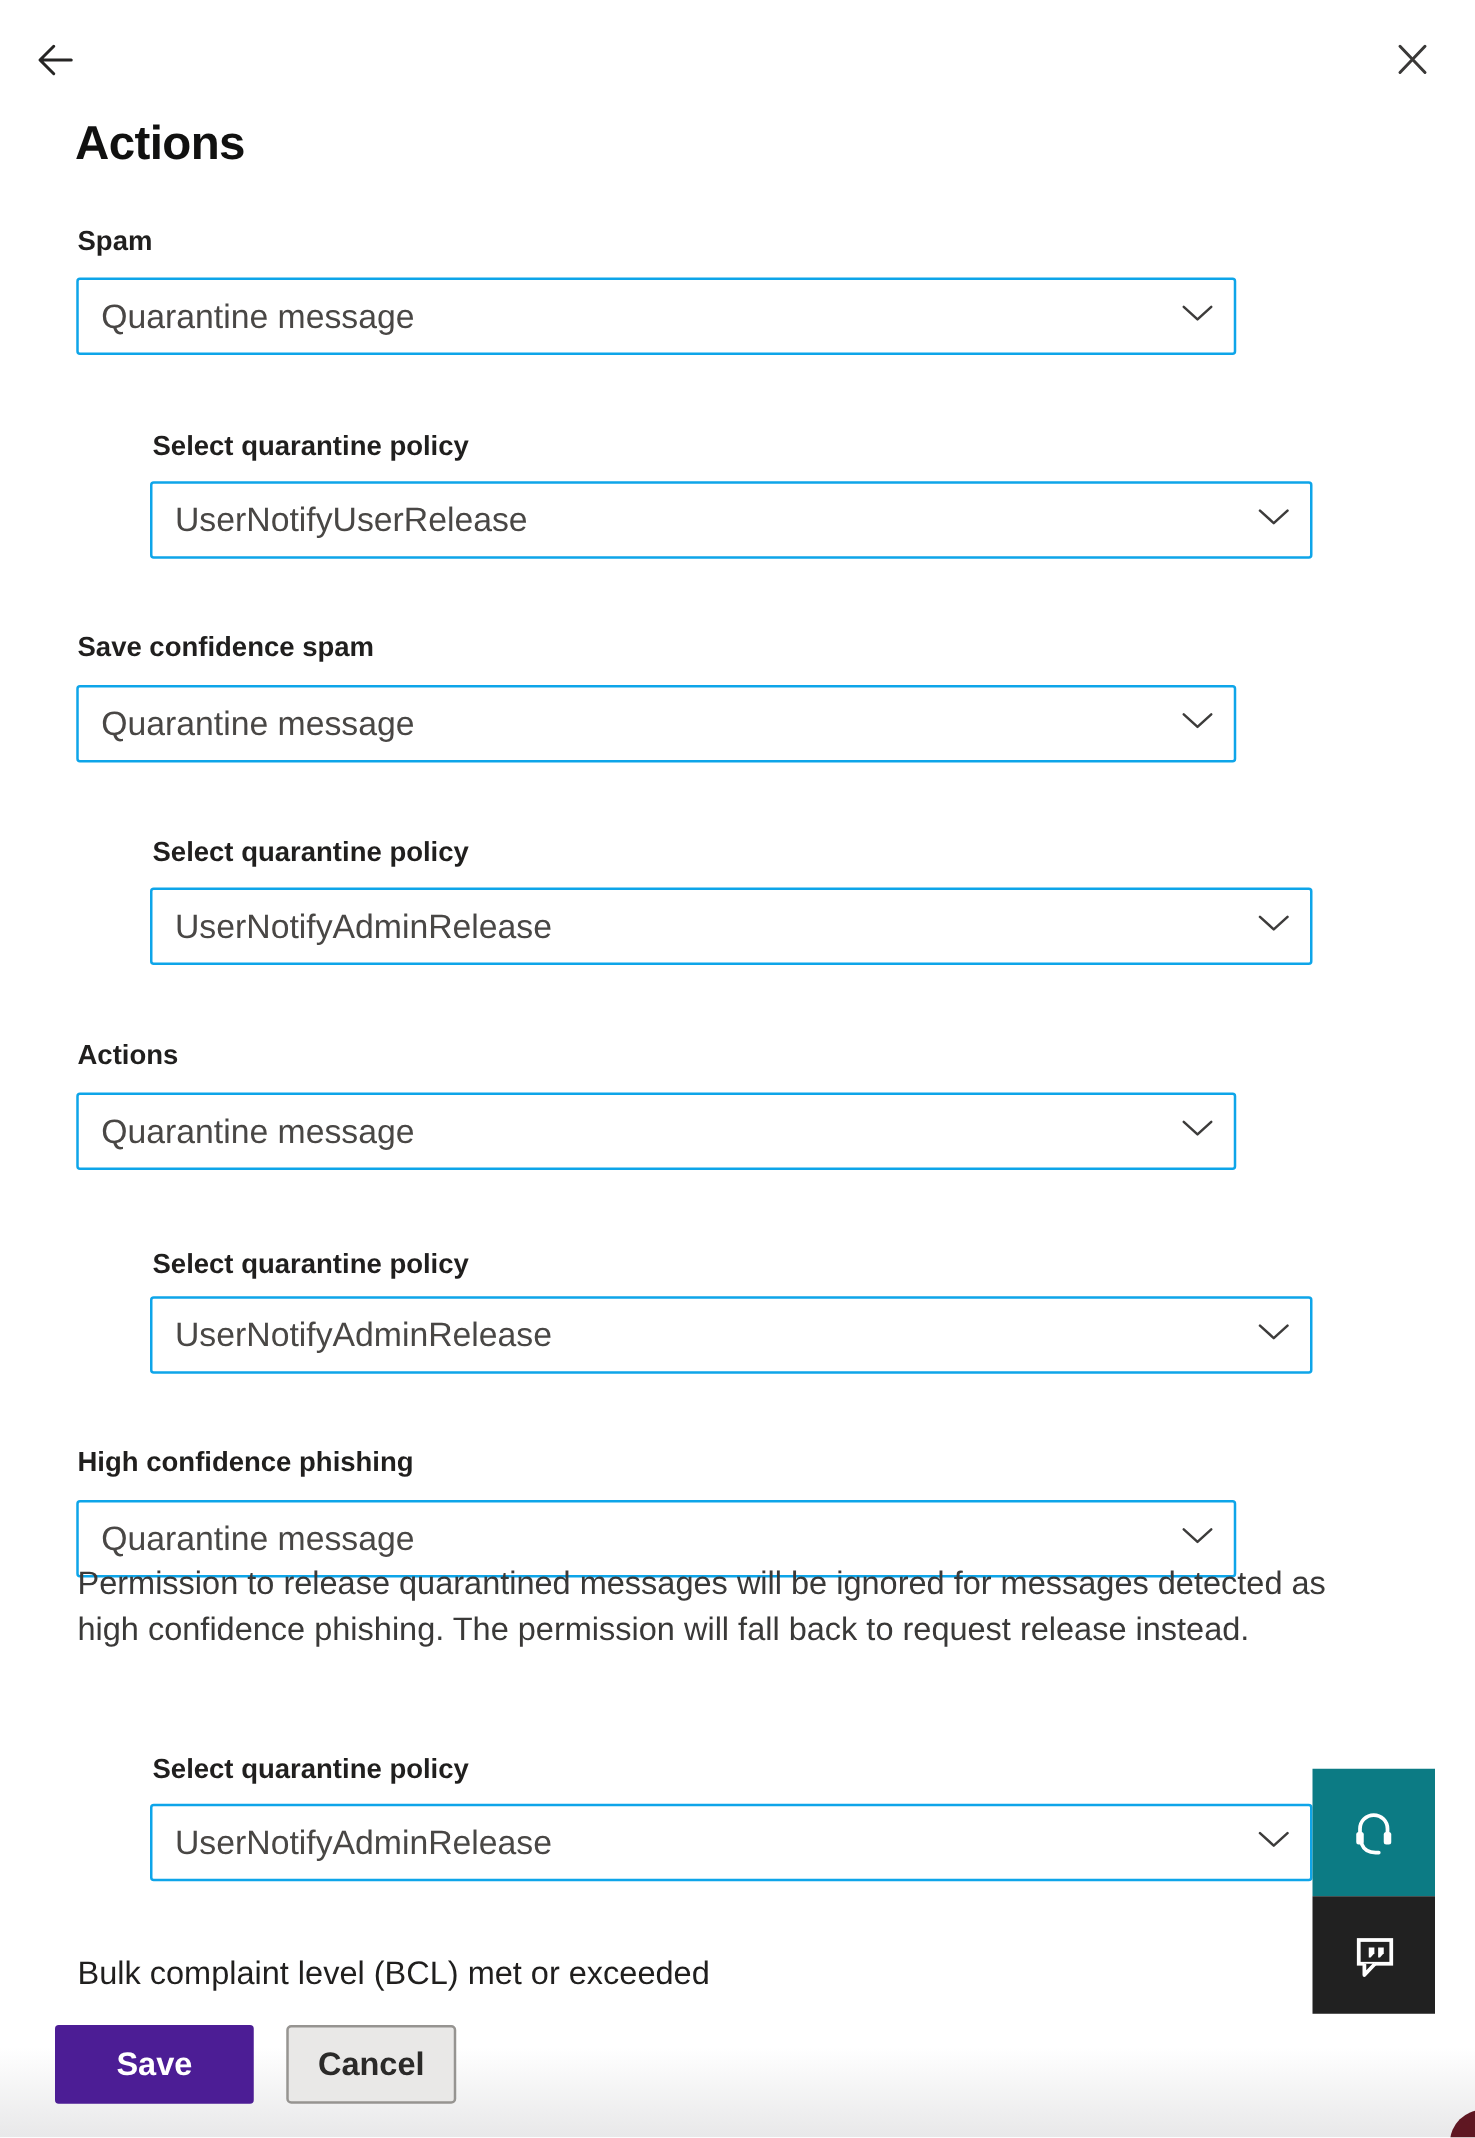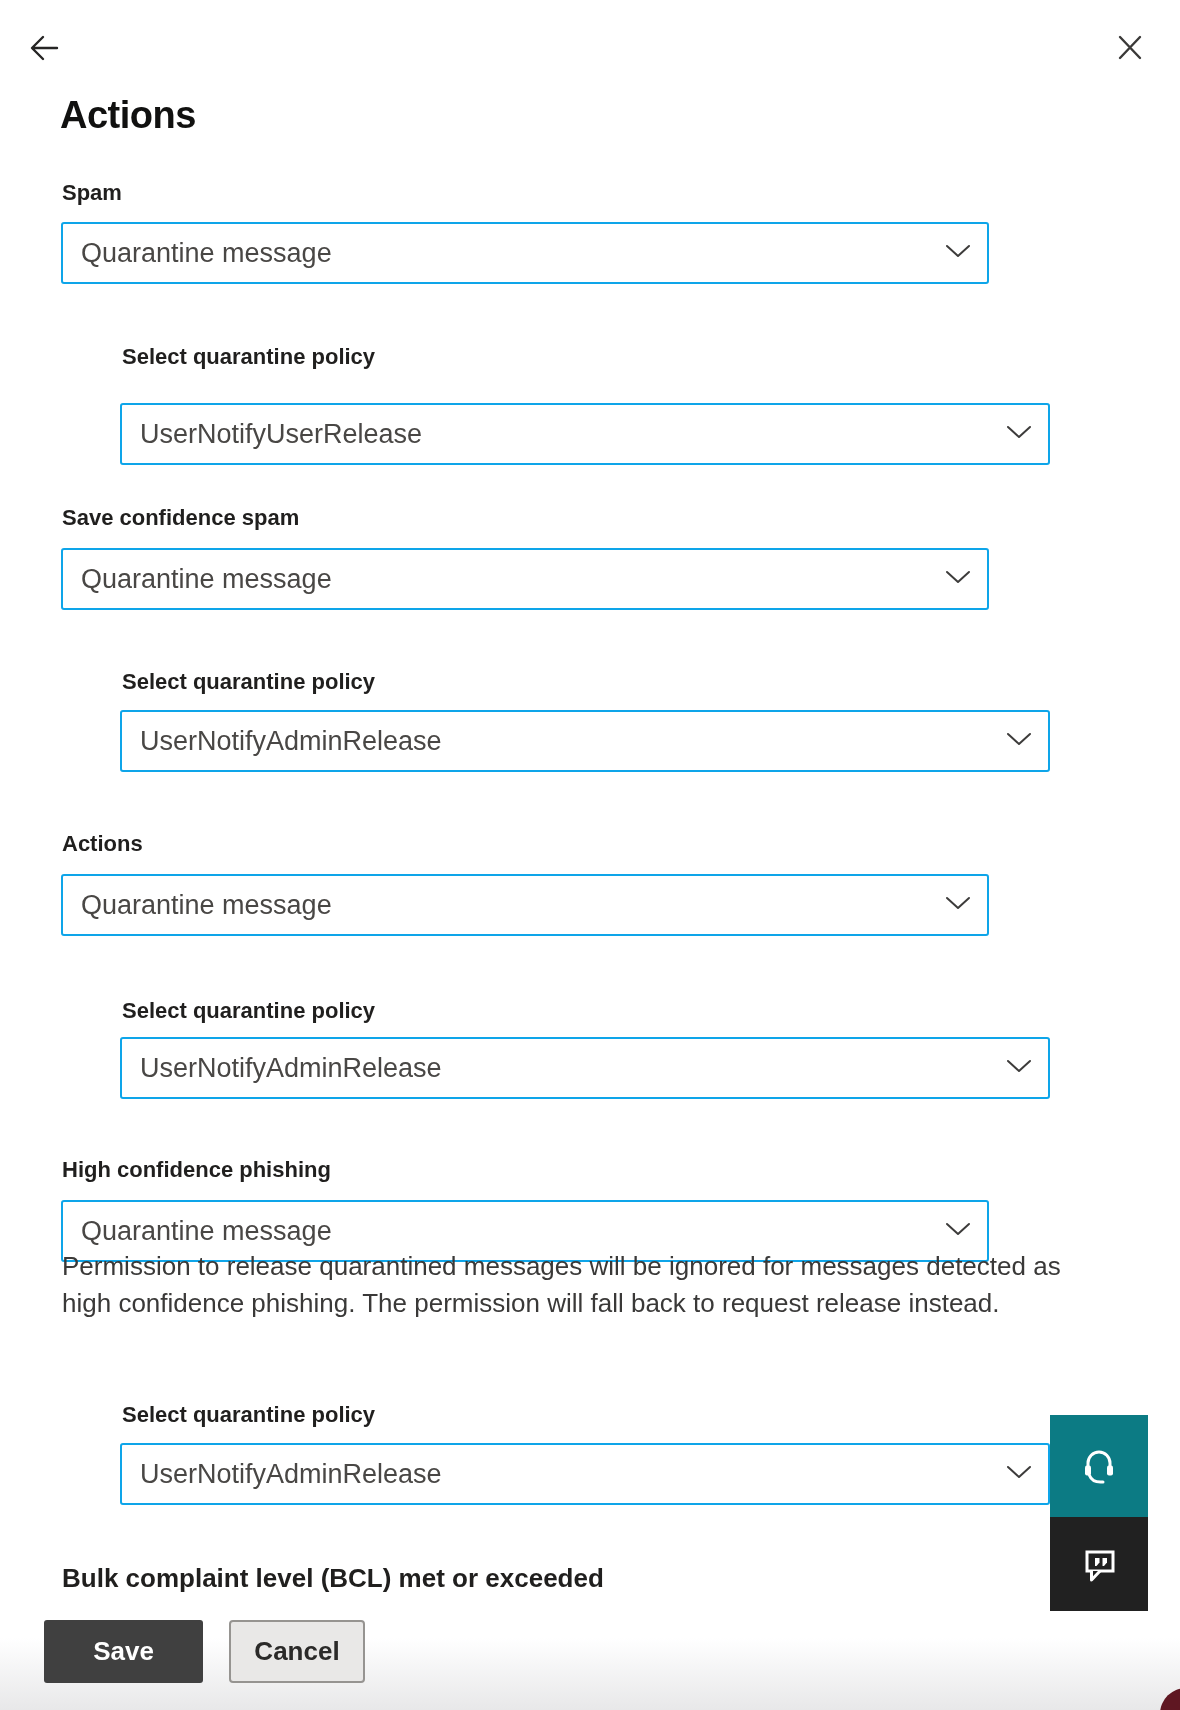--- a/index.html
+++ b/index.html
@@ -30,31 +30,31 @@
   .lbl-outer{left:62px;}
   .lbl-inner{left:122px;}
 
   .note{
     position:absolute;left:62px;top:1248px;width:1050px;
     font-size:26px;line-height:37px;color:#3a3938;
   }
 
   .clipped-label{
     position:absolute;left:62px;top:1563px;width:760px;height:33px;overflow:hidden;
-    font-size:26px;font-weight:700;color:#201f1e;white-space:nowrap;
+    font-size:26px;font-weight:400;color:#201f1e;white-space:nowrap;
   }
 
   
   .btn{
     position:absolute;box-sizing:border-box;top:1620px;height:63px;
     display:flex;align-items:center;justify-content:center;
     font-family:"Liberation Sans",sans-serif;font-size:26px;font-weight:600;
     border-radius:3px;cursor:pointer;z-index:3;
   }
-  #save-btn{left:44px;width:159px;background:#404040;border:none;color:#ffffff;}
+  #save-btn{left:44px;width:159px;background:#4c1d95;border:none;color:#ffffff;}
   #cancel-btn{left:229px;width:136px;background:#e9e8e7;border:2px solid #969491;border-radius:4px;color:#2b2a29;}
 
   
   .help-widget{position:absolute;left:1050px;width:98px;display:flex;align-items:center;justify-content:center;cursor:pointer;border:none;padding:0;z-index:4;}
   #help-headset{top:1415px;height:102px;background:#0c7b84;}
   #help-chat{top:1517px;height:94px;background:#212121;}
 
   
   .bottom-fade{
     position:absolute;left:0;top:1638px;width:1180px;height:72px;z-index:1;
@@ -91,21 +91,21 @@
   <div class="dd outer" style="top:222px" role="combobox">
     <span class="dd-value">Quarantine message</span>
     <span class="chev">
       <svg width="26" height="15" viewBox="0 0 26 15" fill="none">
           <path d="M2 2.5 L13 12.5 L24 2.5" stroke="#3d3c3b" stroke-width="2" stroke-linecap="round" stroke-linejoin="round"></path>
         </svg>
     </span>
   </div>
 
   <div class="field-label lbl-inner" style="top:344px">Select quarantine policy</div>
-  <div class="dd inner" style="top:403px" role="combobox">
+  <div class="dd inner" style="top:385px" role="combobox">
     <span class="dd-value">UserNotifyUserRelease</span>
     <span class="chev">
       <svg width="26" height="15" viewBox="0 0 26 15" fill="none">
           <path d="M2 2.5 L13 12.5 L24 2.5" stroke="#3d3c3b" stroke-width="2" stroke-linecap="round" stroke-linejoin="round"></path>
         </svg>
     </span>
   </div>
 
   <div class="field-label lbl-outer" style="top:505px">Save confidence spam</div>
   <div class="dd outer" style="top:548px" role="combobox">

